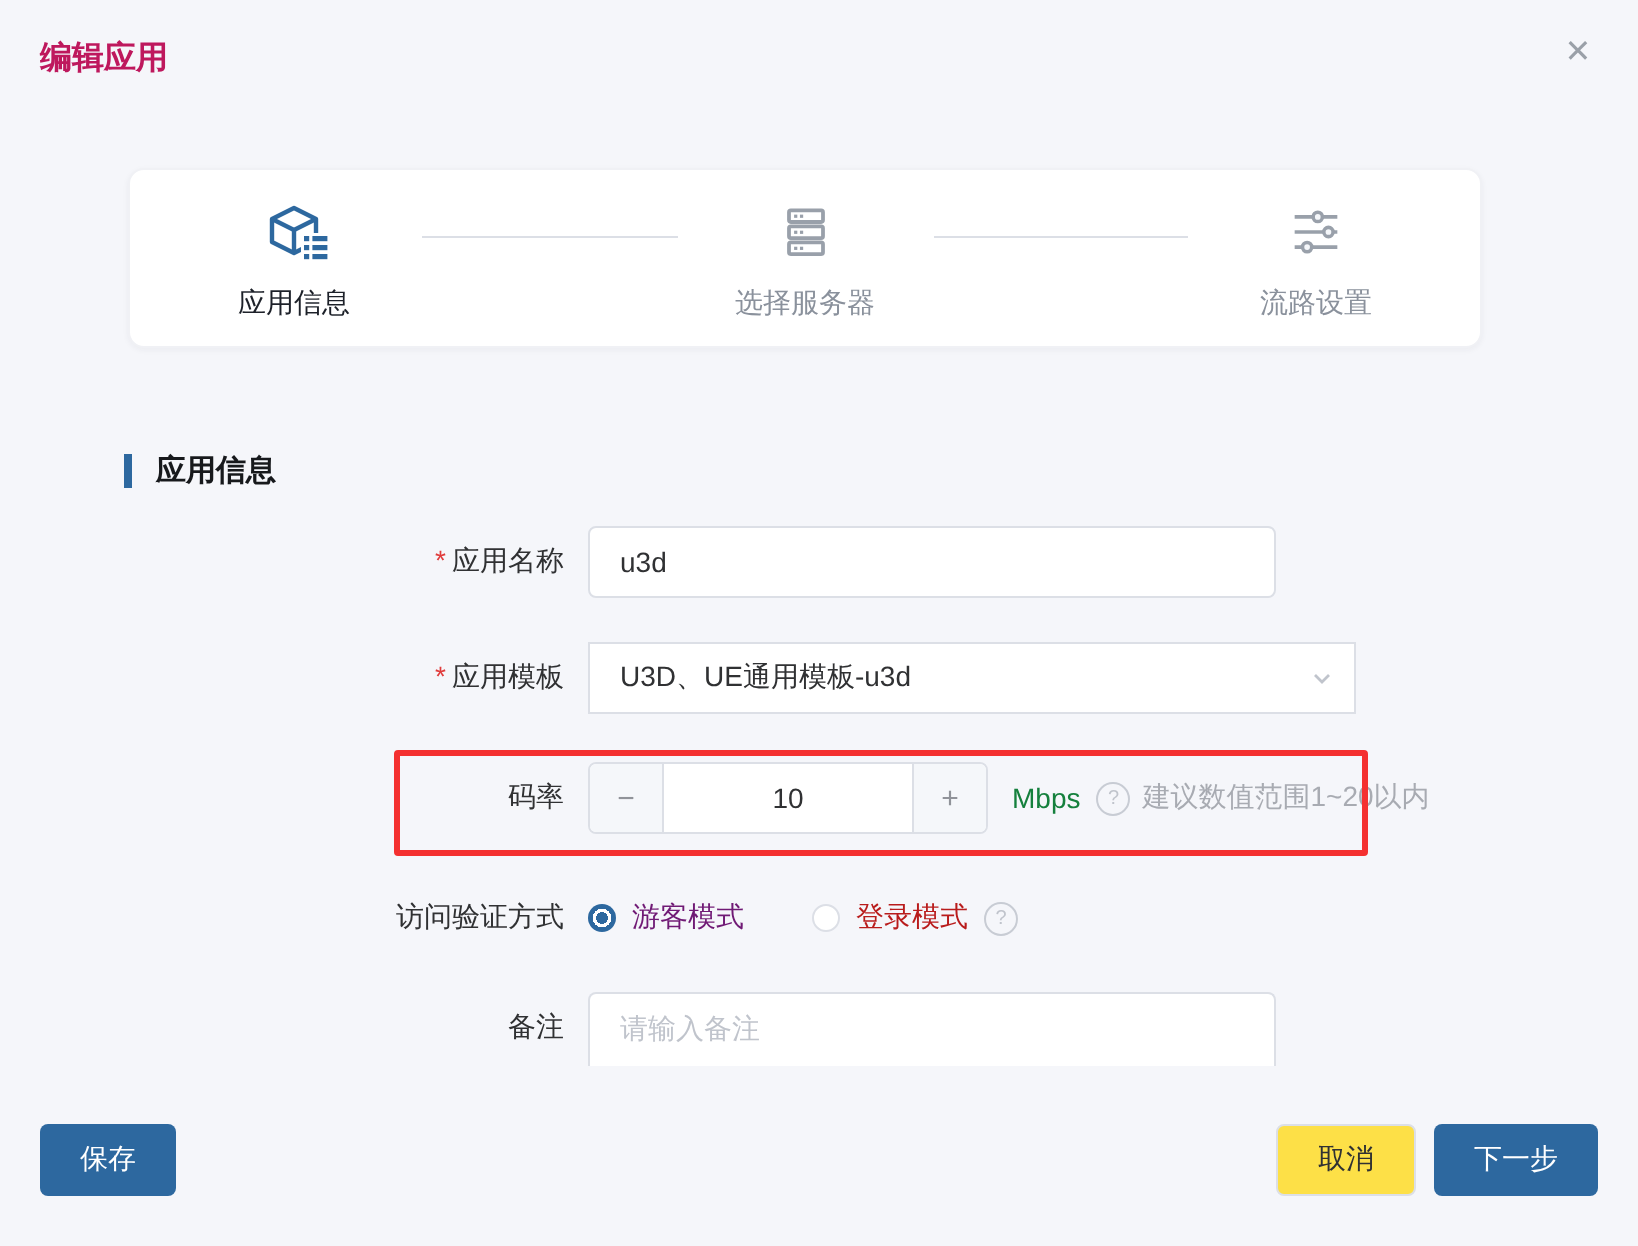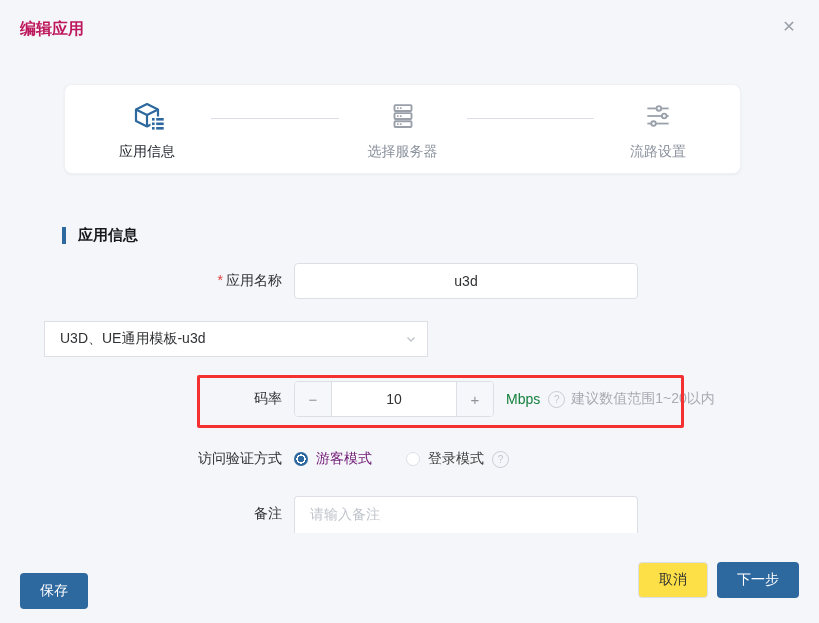--- a/index.html
+++ b/index.html
@@ -25,21 +25,21 @@
   
   .section-hd{position:absolute;left:62px;top:226px;display:flex;align-items:center;}
   .section-bar{width:4px;height:17px;background:#2d689f;margin-right:12px;}
   .section-title{font-size:15px;font-weight:bold;color:#17191c;}
   
   .form-row{position:absolute;left:0;display:flex;align-items:center;margin-left:44px;}
   .f-label{width:250px;text-align:right;padding-right:12px;box-sizing:border-box;color:#303133;white-space:nowrap;}
   .req{color:#e03c3c;margin-right:3px;}
   .txt-input{width:344px;height:36px;box-sizing:border-box;border:1px solid #dcdfe6;border-radius:4px;
     background:#fff;padding:0 15px;font-size:14px;color:#303133;outline:none;
-    font-family:"Liberation Sans","DejaVu Sans",sans-serif;text-align:center;}
+    font-family:"Liberation Sans","DejaVu Sans",sans-serif;}
   .select-box{width:384px;height:36px;box-sizing:border-box;border:1px solid #dcdfe6;border-radius:0;
     background:#fff;padding:0 10px 0 15px;display:flex;align-items:center;justify-content:space-between;cursor:pointer;}
   .select-box .sel-text{color:#303133;}
   
   .num-stepper{display:flex;width:200px;height:36px;border:1px solid #dcdfe6;border-radius:4px;
     overflow:hidden;background:#fff;box-sizing:border-box;}
   .ns-btn{width:36px;background:#f5f7fa;color:#909399;font-size:15px;display:flex;align-items:center;
     justify-content:center;cursor:pointer;user-select:none;}
   .ns-btn.minus{border-right:1px solid #dcdfe6;}
   .ns-btn.plus{border-left:1px solid #dcdfe6;}
@@ -51,31 +51,31 @@
     color:#c0c4cc;font-size:10px;align-items:center;justify-content:center;margin-left:8px;flex:none;}
   
   .red-box{position:absolute;left:197px;top:375px;width:487px;height:53px;border:3px solid #f43030;
     border-radius:2px;pointer-events:none;z-index:6;box-sizing:border-box;}
   
   .radio-item{display:flex;align-items:center;margin-right:34px;cursor:pointer;}
   .radio-dot{width:14px;height:14px;border-radius:50%;margin-right:8px;flex:none;}
   .radio-dot.checked{background:radial-gradient(circle,#2d689f 0 3px,#ffffff 3px 4.6px,#2d689f 4.6px);}
   .radio-dot.unchecked{background:#fff;border:1px solid #dcdfe6;box-sizing:border-box;}
   .radio-label.on{color:#701a75;}
-  .radio-label.off{color:#404040;}
+  .radio-label.off{color:#b91c1c;}
   
   .remark-box{width:344px;height:37px;box-sizing:border-box;background:#fff;border:1px solid #dcdfe6;
     border-bottom:none;border-radius:4px 4px 0 0;padding:9px 15px 0;cursor:text;}
   .placeholder{color:#c0c4cc;}
   
   .btn{height:36px;border-radius:4px;display:inline-flex;align-items:center;justify-content:center;
     font-size:14px;cursor:pointer;box-sizing:border-box;padding:0 20px;}
   .btn-primary{background:#2d689f;color:#ffffff;}
   .btn-plain{background:#fde047;color:#303133;border:1px solid #dcdfe6;}
-  .save-btn{position:absolute;left:20px;bottom:14px;text-align:center;}
+  .save-btn{position:absolute;left:20px;bottom:25px;text-align:center;}
   .footer-right{position:absolute;right:20px;bottom:25px;display:flex;gap:9px;}
 </style>
 </head>
 <body>
 
 <div class="canvas">
 
   <div class="dlg-title">编辑应用</div>
   <div class="close-btn">✕</div>
 
@@ -140,20 +140,23 @@
   </div>
 
   <div class="form-row" style="top:263px;">
     <div class="f-label">
       <span class="req">*</span><span>应用名称</span>
     </div>
     <input class="txt-input" type="text" value="u3d" style="">
   </div>
 
   <div class="form-row" style="top:321px;">
+    <div class="f-label">
+      <span class="req">*</span><span>应用模板</span>
+    </div>
     <div class="select-box">
       <span class="sel-text">U3D、UE通用模板-u3d</span>
       <span style="display:flex;">
         <svg width="12" height="12" viewBox="0 0 12 12">
             <polyline points="2.5,4.5 6,8 9.5,4.5" fill="none" stroke="#c0c4cc" stroke-width="1.4"></polyline>
           </svg>
       </span>
     </div>
   </div>
 

